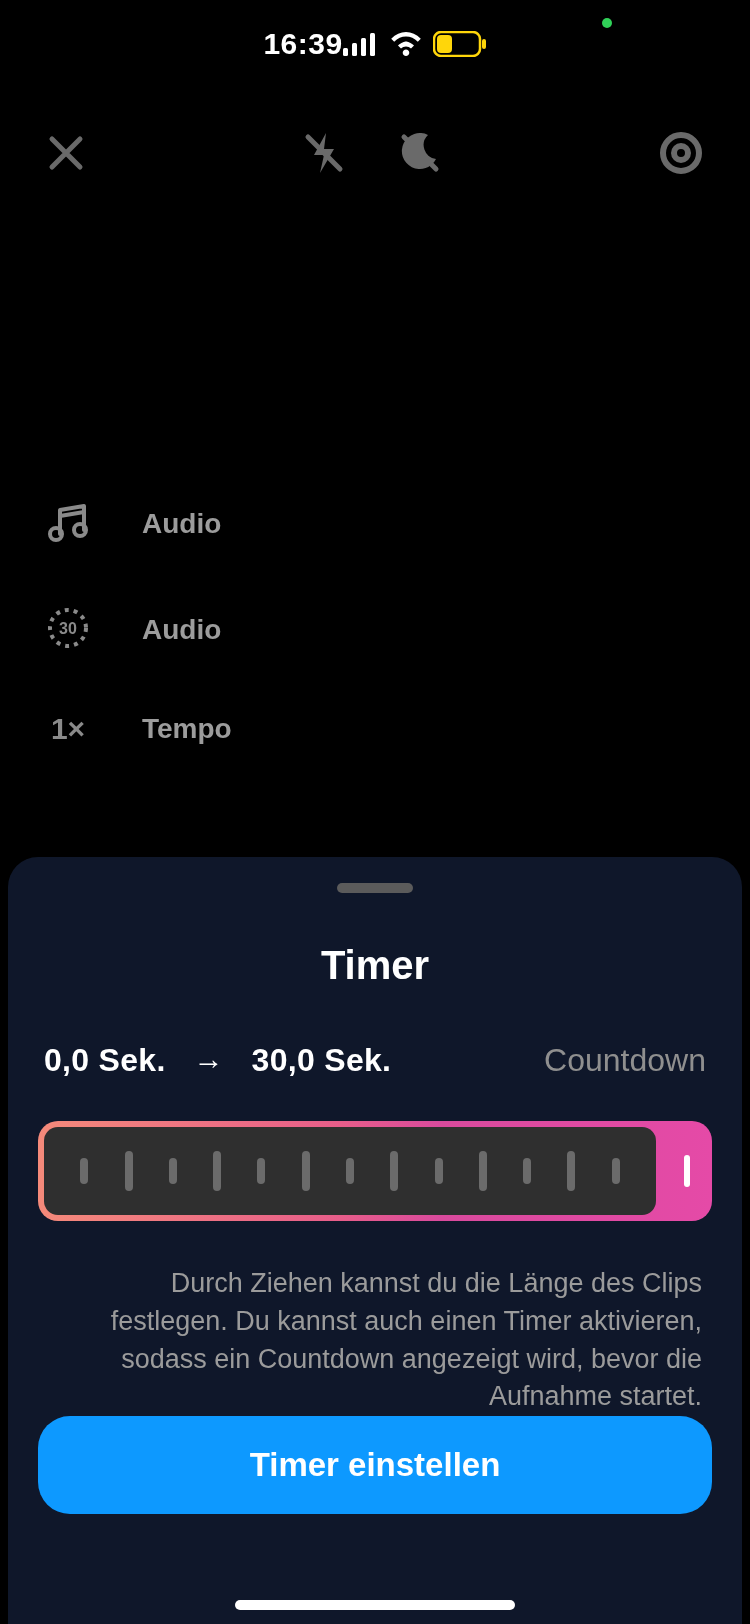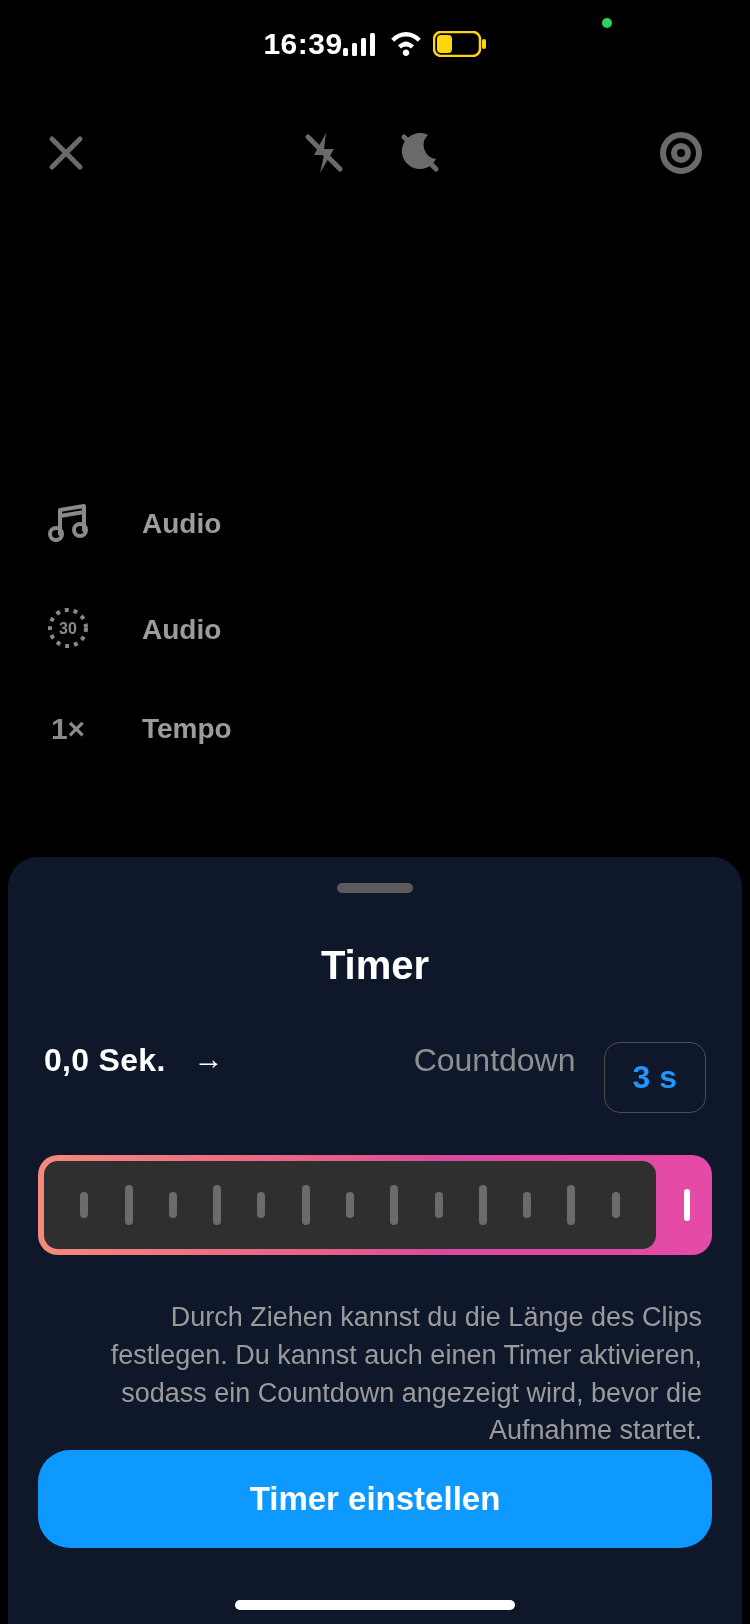--- a/index.html
+++ b/index.html
@@ -248,23 +248,23 @@
   </div>
 </div>
 
 <div class="sheet">
   <div class="grabber"></div>
   <div class="sheet-title">Timer</div>
 
   <div class="range-row">
     <span class="range-text">0,0 Sek.</span>
     <span class="arrow">→</span>
+    <span class="range-text">30,0 Sek.</span>
     <span class="range-spacer"></span>
     <span class="countdown-label">Countdown</span>
-    <span class="countdown-chip">3 s</span>
   </div>
 
   <div class="ruler-wrap">
     <div class="ruler-inner">
       <div class="tick-short"></div>
       <div class="tick-long"></div>
       <div class="tick-short"></div>
       <div class="tick-long"></div>
       <div class="tick-short"></div>
       <div class="tick-long"></div>

